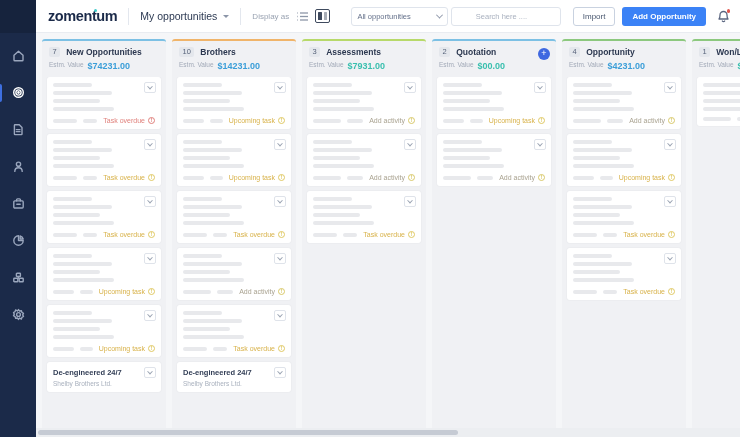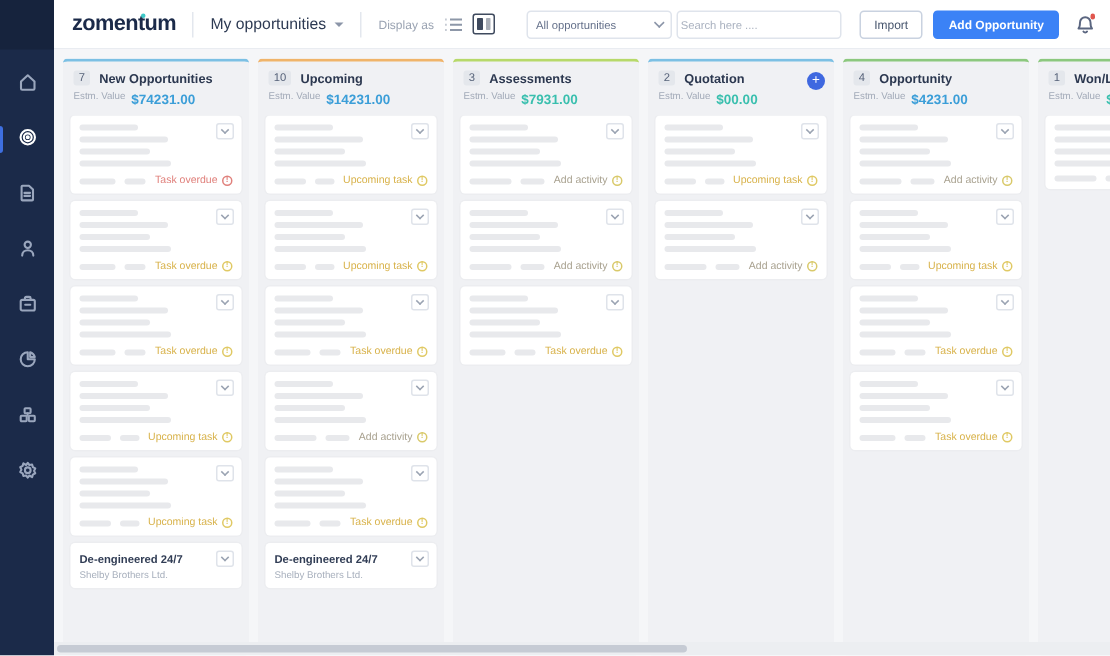--- a/index.html
+++ b/index.html
@@ -60,21 +60,21 @@
   .spacer { flex: 1; }
   .filter-sel {
     height: 19px; min-width: 68px; border: 1px solid #dfe4ec; border-radius: 3px;
     background: #fff; display: flex; align-items: center; gap: 13px; padding: 0 5px;
     font-size: 7.5px; color: #64708a; cursor: pointer;
   }
   .chev { width: 5px; height: 5px; border-right: 1.1px solid #8b95a8; border-bottom: 1.1px solid #8b95a8;
           transform: rotate(45deg) translate(-1px,-1px); }
   .search-box {
     height: 19px; width: 110px; border: 1px solid #dfe4ec; border-radius: 3px; background: #fff;
-    display: flex; align-items: center; padding: 0 2px; margin-left: 3px;
+    display: flex; align-items: center; padding: 0 24px; margin-left: 3px;
   }
   .search-box input { border: 0; outline: 0; font-size: 7.5px; color: #6b7689; width: 100%;
                       font-family: "Liberation Sans", sans-serif; background: transparent; }
   .search-box input::placeholder { color: #a9b1bf; }
   .btn-import {
     height: 19px; border: 1px solid #c9d2e0; border-radius: 3px; background: #fff;
     font-size: 8px; color: #48566e; padding: 0 9px; margin-left: 12px; cursor: pointer;
     font-family: "Liberation Sans", sans-serif;
   }
   .btn-add {
@@ -368,21 +368,21 @@
               </div>
               <div class="ctitle">De-engineered 24/7</div>
               <div class="csub">Shelby Brothers Ltd.</div>
             </div>
           </div>
         </div>
         <div class="col" style="border-top-color: rgb(240, 180, 106);">
           <div class="col-head">
             <div class="col-title-row">
               <span class="count">10</span>
-              <span class="col-name">Upcoming</span>
+              <span class="col-name">Brothers</span>
             </div>
             <div class="col-sub">
               <span class="lbl">Estm. Value</span>
               <span class="val" style="color:#3b9ed8">$14231.00</span>
             </div>
           </div>
           <div class="col-body">
             <div class="card">
               <div class="card-menu">
                 <span class="cv"></span>

